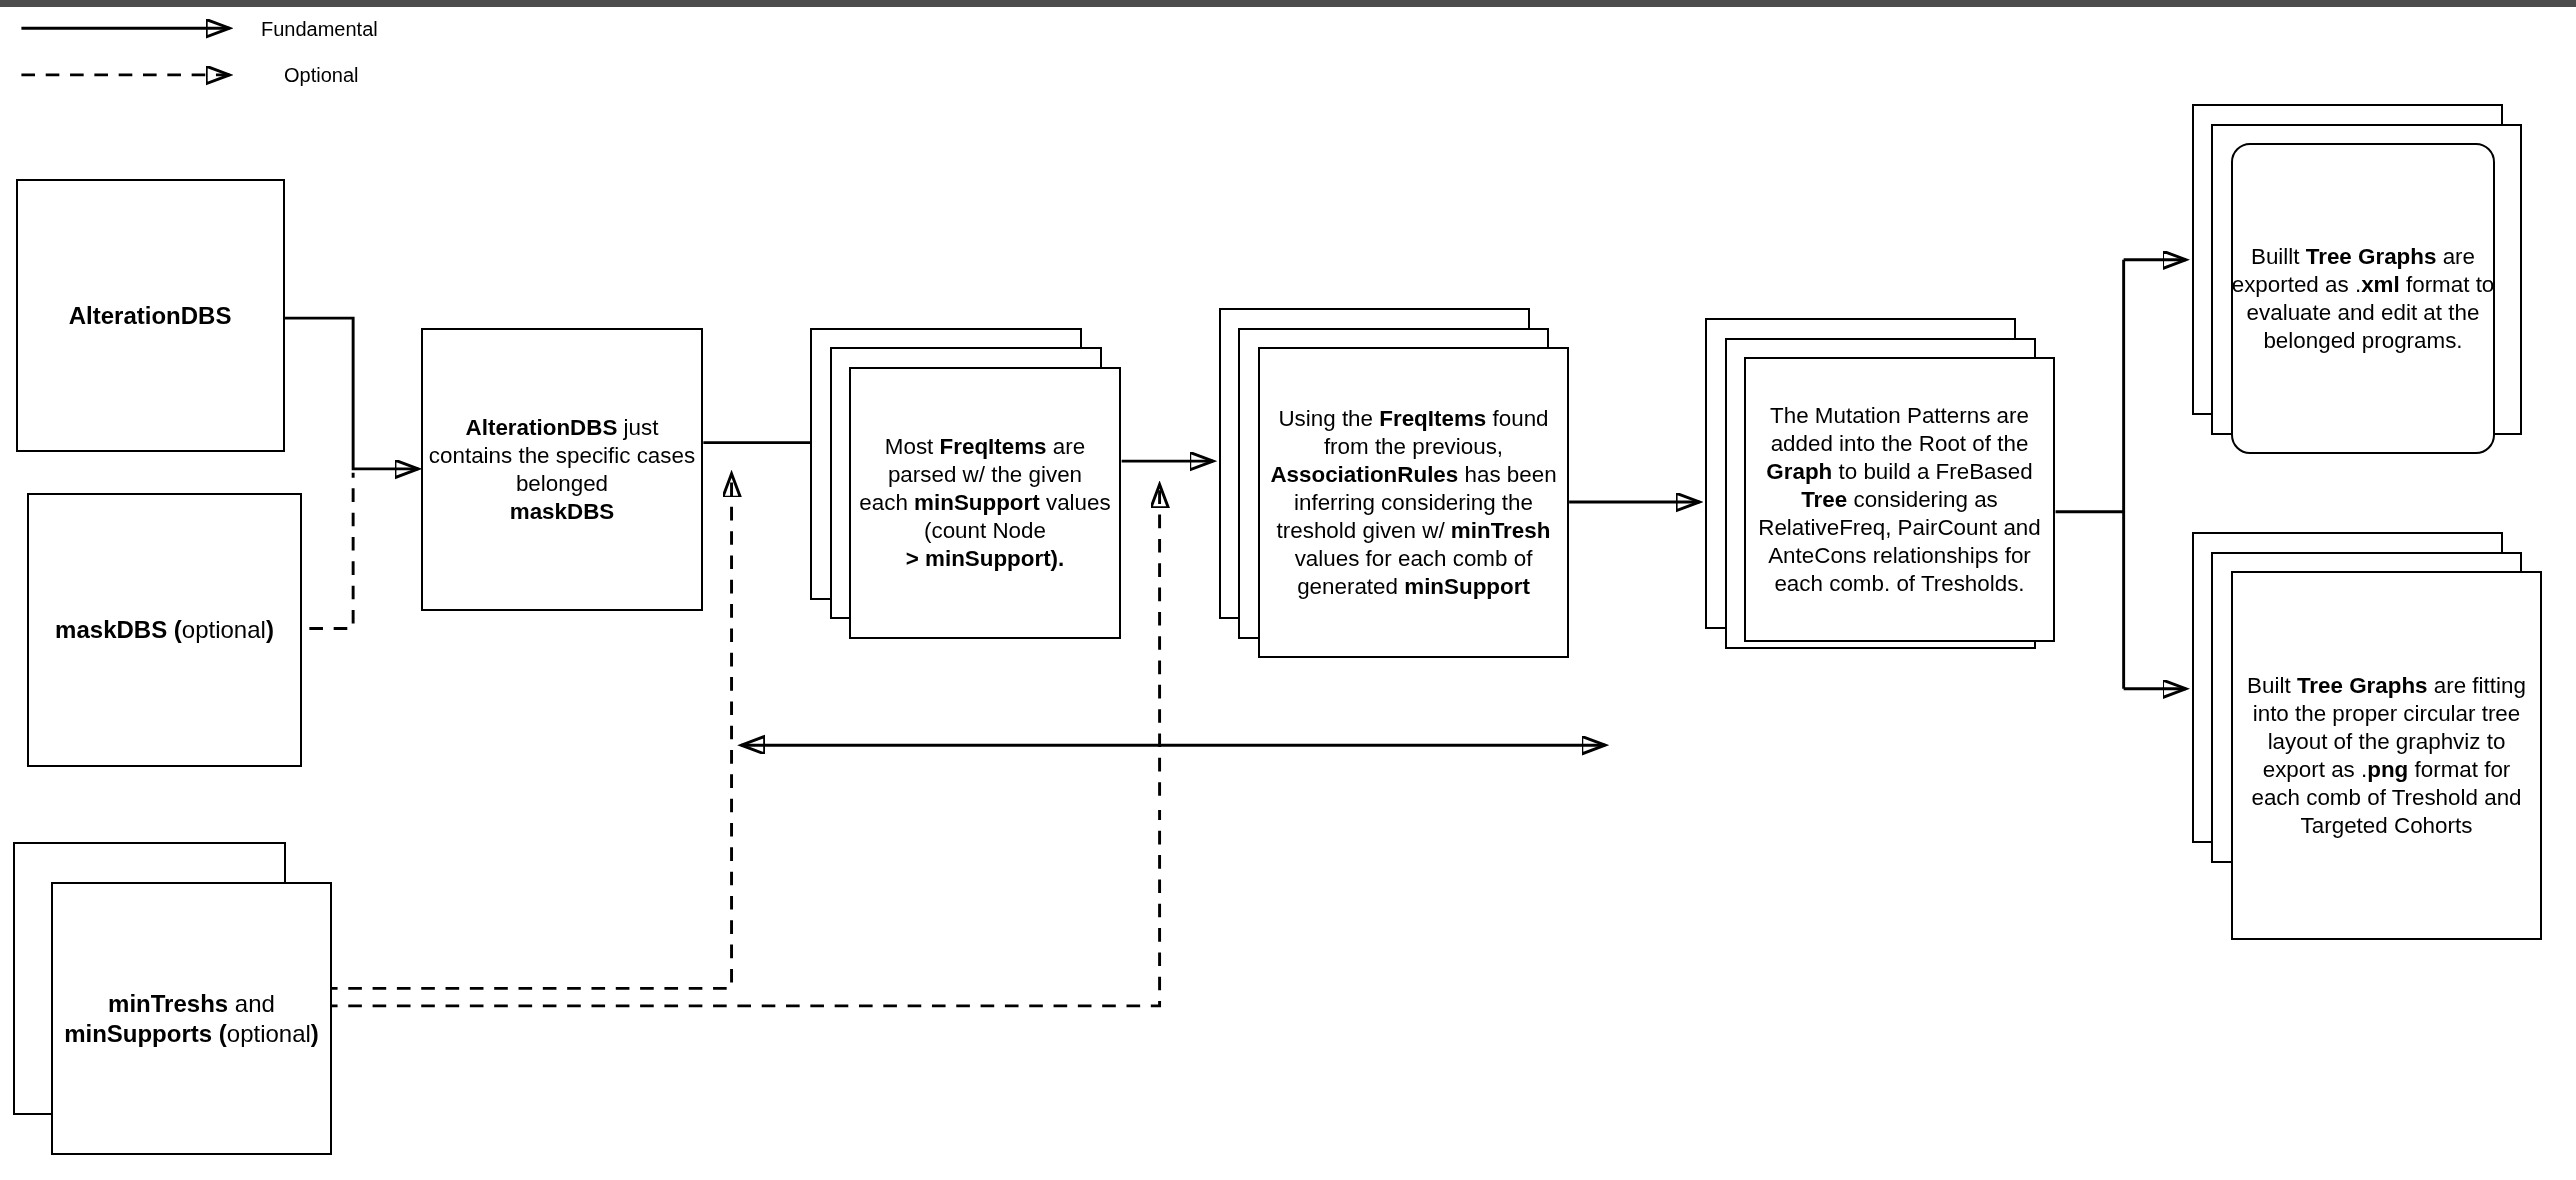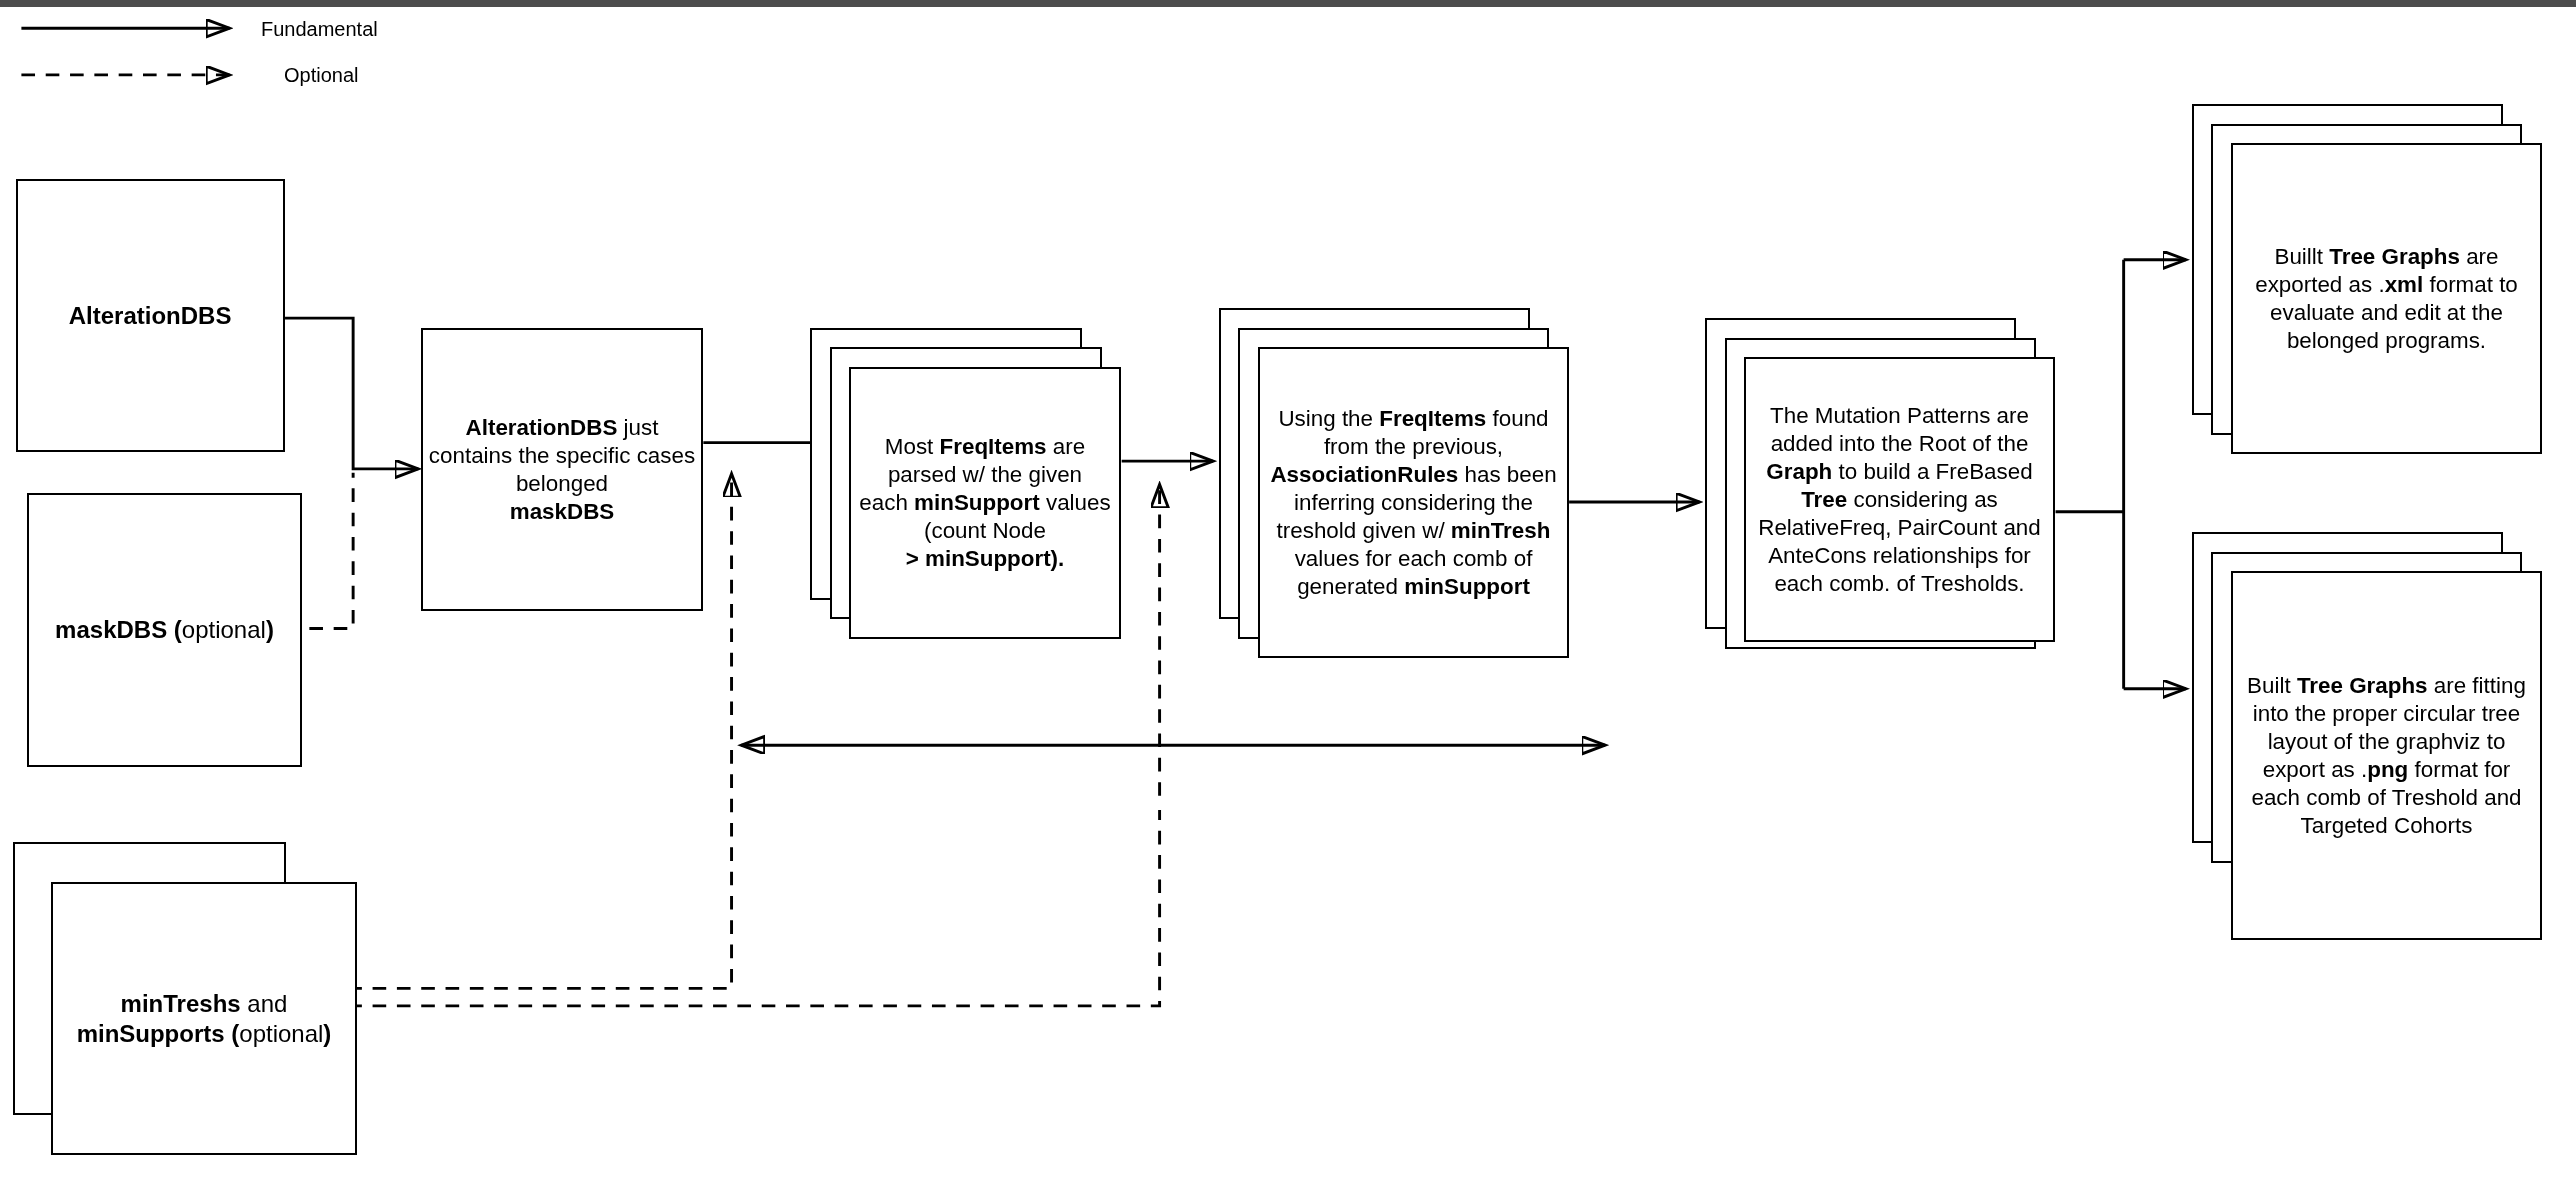--- a/index.html
+++ b/index.html
@@ -73,21 +73,21 @@
 
   <div class="node big" style="left:15.6px;top:179px;width:269px;height:273px;">
       <div><b>AlterationDBS</b></div>
     </div>
 
   <div class="node big" style="left:27px;top:493px;width:275px;height:274px;">
       <div><b>maskDBS (</b><span>optional</span><b>)</b></div>
     </div>
 
   <div class="layer" style="left:12.6px;top:842px;width:273px;height:273px;"></div>
-  <div class="node big" style="left:51px;top:882px;width:306px;height:273px;text-align:right;">
+  <div class="node big" style="left:51px;top:882px;width:281px;height:273px;text-align:right;">
       <div><b>minTreshs</b><span> and</span></div>
       <div><b>minSupports (</b><span>optional</span><b>)</b></div>
     </div>
 
   <div class="node" style="left:421px;top:328px;width:282px;height:283px;">
       <div><b>AlterationDBS</b><span> just</span></div>
       <div><span>contains the specific cases</span></div>
       <div><span>belonged</span></div>
       <div><b>maskDBS</b></div>
     </div>
@@ -121,21 +121,21 @@
       <div><span>added into the Root of the</span></div>
       <div><b>Graph</b><span> to build a FreBased</span></div>
       <div><b>Tree</b><span> considering as</span></div>
       <div><span>RelativeFreq, PairCount and</span></div>
       <div><span>AnteCons relationships for</span></div>
       <div><span>each comb. of Tresholds.</span></div>
     </div>
 
   <div class="layer" style="left:2192px;top:104px;width:311px;height:311px;"></div>
   <div class="layer" style="left:2211px;top:124px;width:311px;height:311px;"></div>
-  <div class="node" style="left:2231px;top:143px;width:311px;height:311px;">
+  <div class="node" style="left:2231px;top:143px;width:264px;height:311px;border-radius:19px;">
       <div><span>Buillt </span><b>Tree Graphs</b><span> are</span></div>
       <div><span>exported as .</span><b>xml</b><span> format to</span></div>
       <div><span>evaluate and edit at the</span></div>
       <div><span>belonged programs.</span></div>
     </div>
 
   <div class="layer" style="left:2192px;top:532px;width:311px;height:311px;"></div>
   <div class="layer" style="left:2211px;top:552px;width:311px;height:311px;"></div>
   <div class="node" style="left:2231px;top:571px;width:311px;height:369px;">
       <div><span>Built </span><b>Tree Graphs</b><span> are fitting</span></div>

